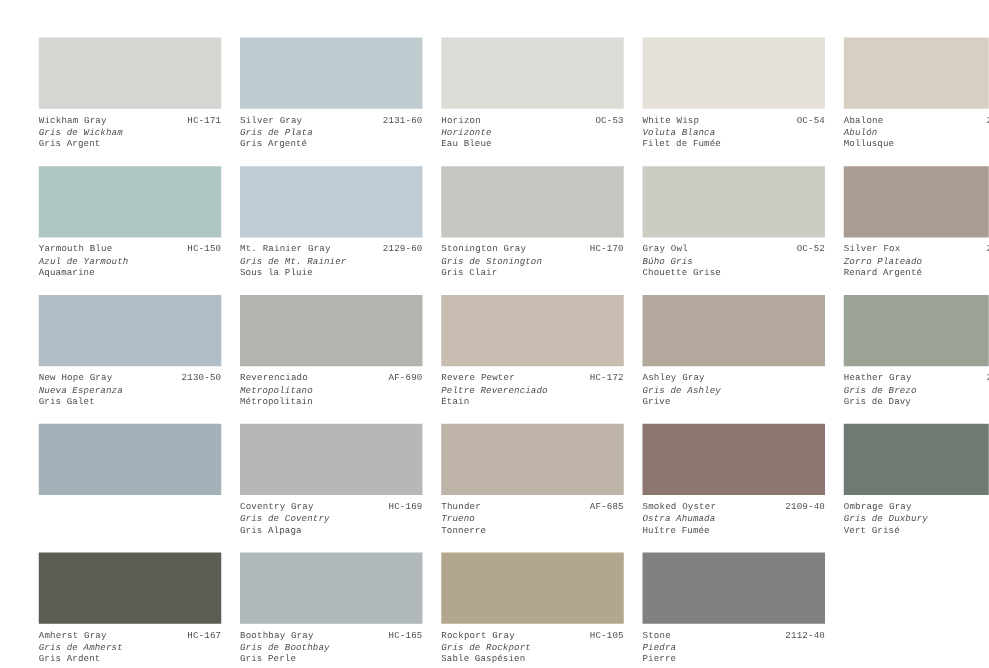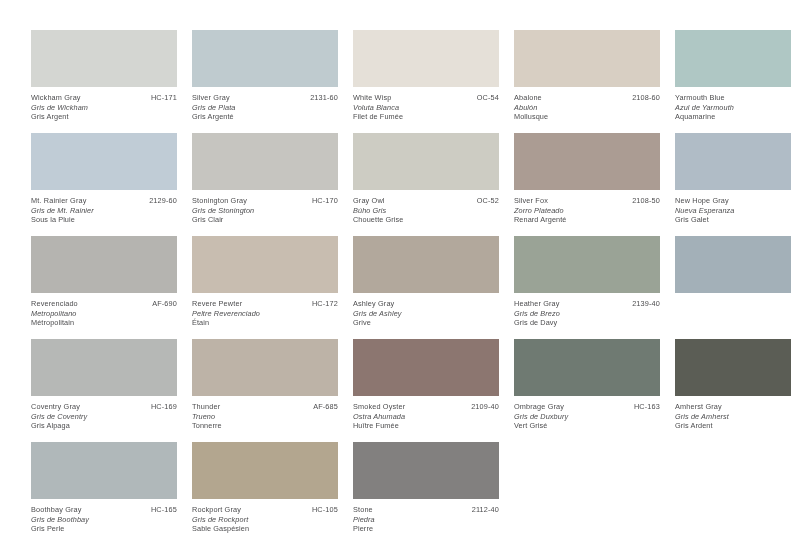--- a/index.html
+++ b/index.html
@@ -20,20 +20,21 @@
     grid-template-columns: repeat(5, 146px);
     grid-template-rows: repeat(5, 103px);
     column-gap: 15px;
     row-gap: 0px;
     padding: 30px 0 0 31px;
   }
   .swatch-card {
     display: flex;
     flex-direction: column;
     width: 146px;
+    font-family: Liberation Mono, monospace;
   }
   .swatch-chip {
     width: 146px;
     height: 57px;
     display: block;
   }
   .swatch-info {
     padding-top: 6px;
     line-height: 1.32;
   }
@@ -88,20 +89,31 @@
       <div class="swatch-info">
         <div class="swatch-row-top">
           <span class="name-en">Silver Gray</span>
           <span class="code">2131-60</span>
         </div>
         <div class="name-es">Gris de Plata</div>
         <div class="name-fr">Gris Argenté</div>
       </div>
     </div>
     <div class="swatch-card">
+      <div class="swatch-chip" style="background-color: rgb(220, 220, 214);"></div>
+      <div class="swatch-info">
+        <div class="swatch-row-top">
+          <span class="name-en">Horizon</span>
+          <span class="code">OC-53</span>
+        </div>
+        <div class="name-es">Horizonte</div>
+        <div class="name-fr">Eau Bleue</div>
+      </div>
+    </div>
+    <div class="swatch-card">
       <div class="swatch-chip" style="background-color: rgb(229, 224, 216);"></div>
       <div class="swatch-info">
         <div class="swatch-row-top">
           <span class="name-en">White Wisp</span>
           <span class="code">OC-54</span>
         </div>
         <div class="name-es">Voluta Blanca</div>
         <div class="name-fr">Filet de Fumée</div>
       </div>
     </div>

